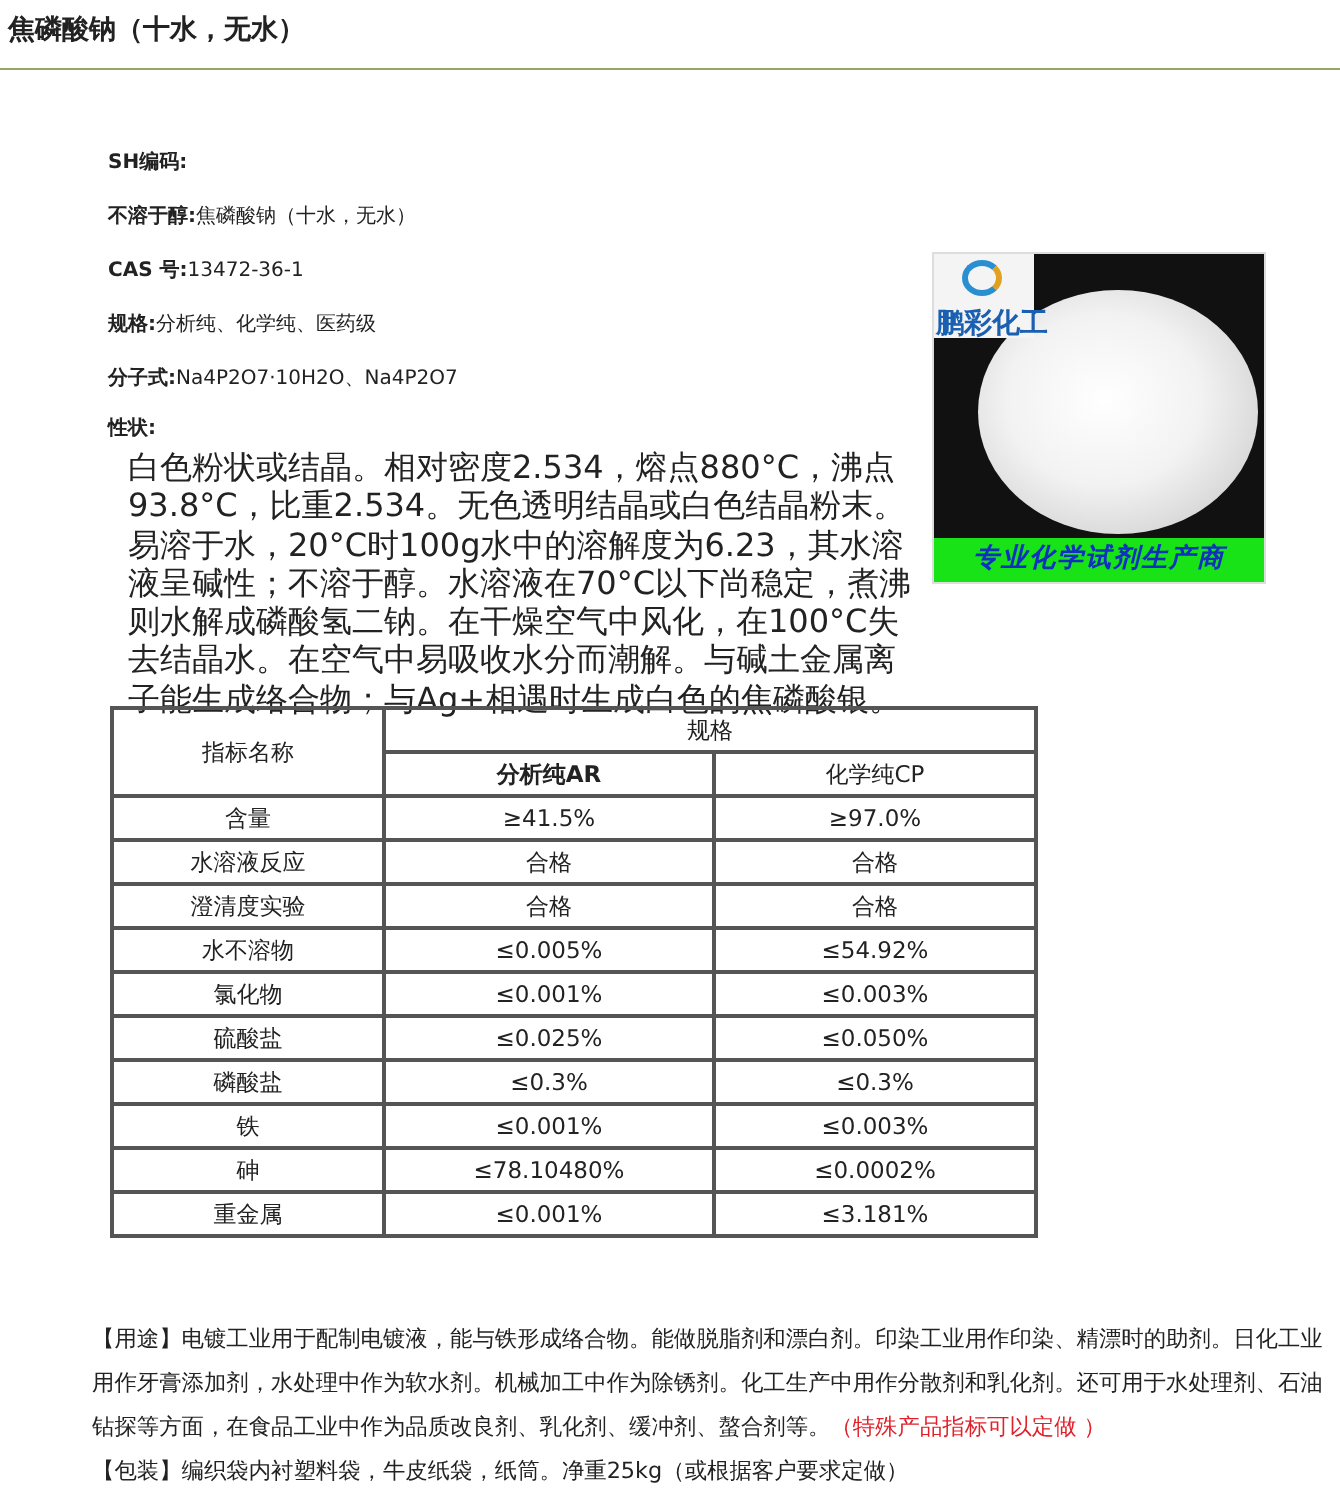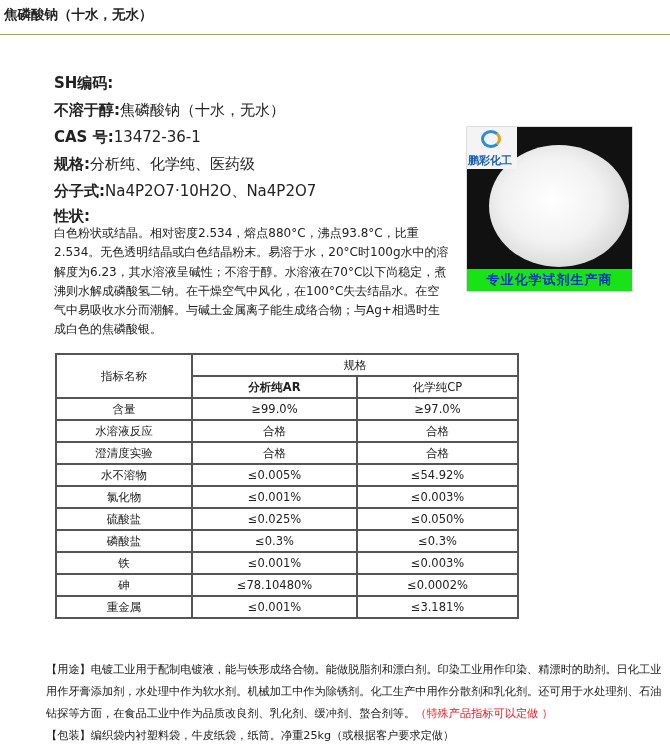--- a/index.html
+++ b/index.html
@@ -1,32 +1,32 @@
 <!DOCTYPE html>
 <html><head>
 <meta charset="utf-8">
 <style>
   html, body { margin:0; padding:0; background:#fff; }
   body { width:670px; height:749px; position:relative; overflow:hidden;
          font-family:"DejaVu Sans", sans-serif; color:#222; font-size:11.5px; }
   .title { position:absolute; left:4px; top:6px; font-size:13.5px; font-weight:bold; color:#222; }
   .title-rule { position:absolute; left:0; top:34px; width:670px; height:0; border-top:1px solid #94a862; }
-  .field { position:absolute; left:54px; font-size:15px; white-space:nowrap; }
+  .field { position:absolute; left:54px; font-size:10px; white-space:nowrap; }
   .field b { font-weight:bold; }
-  .desc { position:absolute; left:54px; top:224px; width:395px; line-height:19.3px; font-size:12px; }
+  .desc { position:absolute; left:64px; top:224px; width:395px; line-height:19.3px; font-size:16px; }
   .prod-img { position:absolute; left:466px; top:126px; width:167px; height:166px; background:#111;
               overflow:hidden; border:1px solid #ddd; box-sizing:border-box; }
   .powder { position:absolute; left:22px; top:18px; width:140px; height:122px; border-radius:50%;
             background:radial-gradient(ellipse at 45% 45%, #ffffff 0%, #f2f2f2 45%, #d8d8d8 75%, #8a8a8a 100%); }
   .logo { position:absolute; left:0; top:0; width:50px; height:42px; background:#f4f4f4; }
   .logo-mark { position:absolute; left:14px; top:3px; width:20px; height:18px; border-radius:50%;
                border:3px solid #2a8fd0; border-right-color:#e0a020; box-sizing:border-box; }
-  .logo-text { position:absolute; left:1px; top:26px; font-size:11px; font-weight:bold; color:#1a5fb0; white-space:nowrap; }
+  .logo-text { position:absolute; left:1px; top:26px; font-size:14px; font-weight:bold; color:#1a5fb0; white-space:nowrap; }
   .banner { position:absolute; left:0; bottom:0; width:100%; height:22px; background:#17e317;
-            color:#1030c0; font-weight:bold; font-size:13px; text-align:center; line-height:22px; letter-spacing:1px; }
+            color:#1030c0; font-weight:bold; font-size:13px; text-align:center; line-height:22px; letter-spacing:1px;font-style:italic; }
   table.spec { position:absolute; left:55px; top:353px; width:464px; border-collapse:collapse;
                font-size:11.5px; }
   table.spec td { border:2px solid #555; text-align:center; height:20px; padding:0; }
   .usage { position:absolute; left:46px; top:659px; width:620px; line-height:22px; font-size:11.2px; }
   .note { color:#e0202a; }
 </style>
 </head>
 <body>
 
 <div class="title">焦磷酸钠（十水，无水）</div>
@@ -66,21 +66,21 @@
       <tr>
     <td rowspan="2" style="width:134px;">指标名称</td>
     <td colspan="2">规格</td>
   </tr>
   <tr>
     <td style="width:163px;font-weight:bold;">分析纯AR</td>
     <td>化学纯CP</td>
   </tr>
   <tr>
         <td>含量</td>
-        <td>≥99.0%</td>
+        <td>≥41.5%</td>
         <td>≥97.0%</td>
       </tr>
   <tr>
         <td>水溶液反应</td>
         <td>合格</td>
         <td>合格</td>
       </tr>
   <tr>
         <td>澄清度实验</td>
         <td>合格</td>

